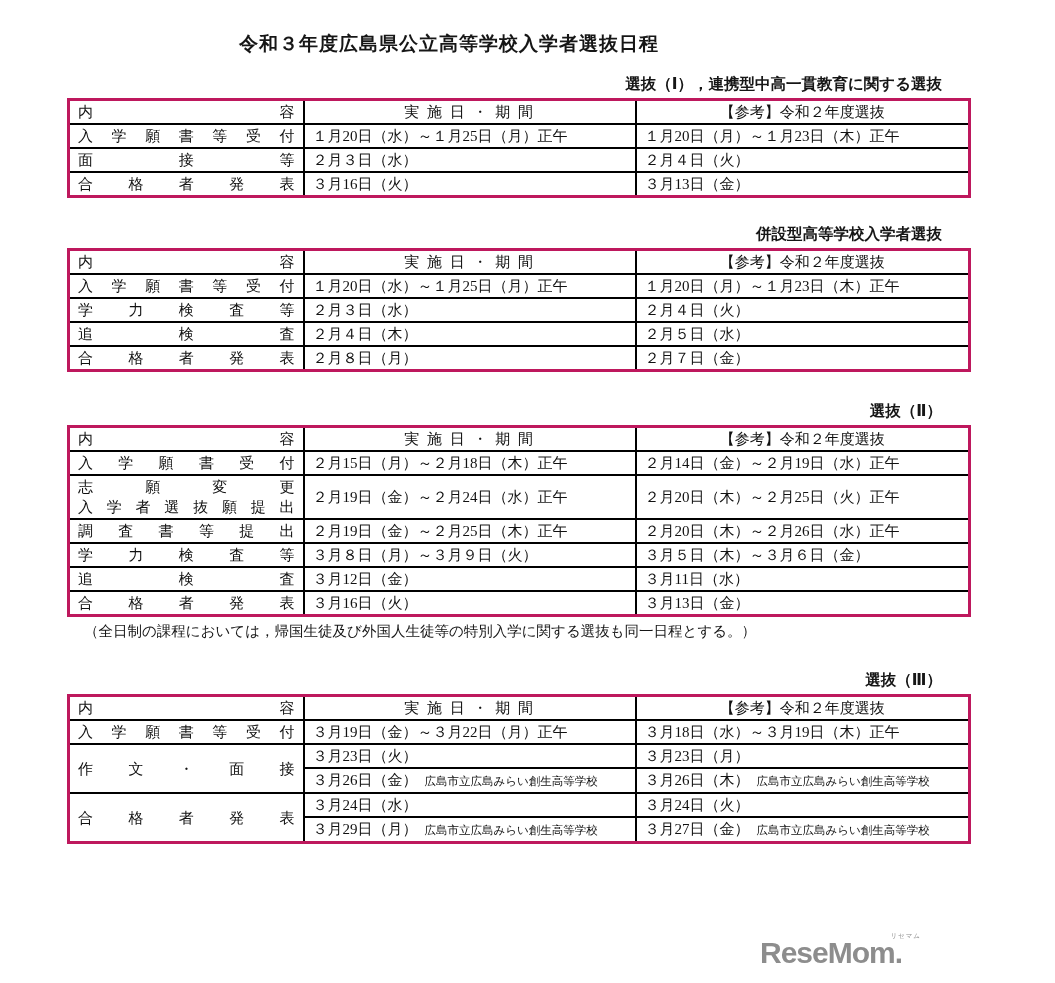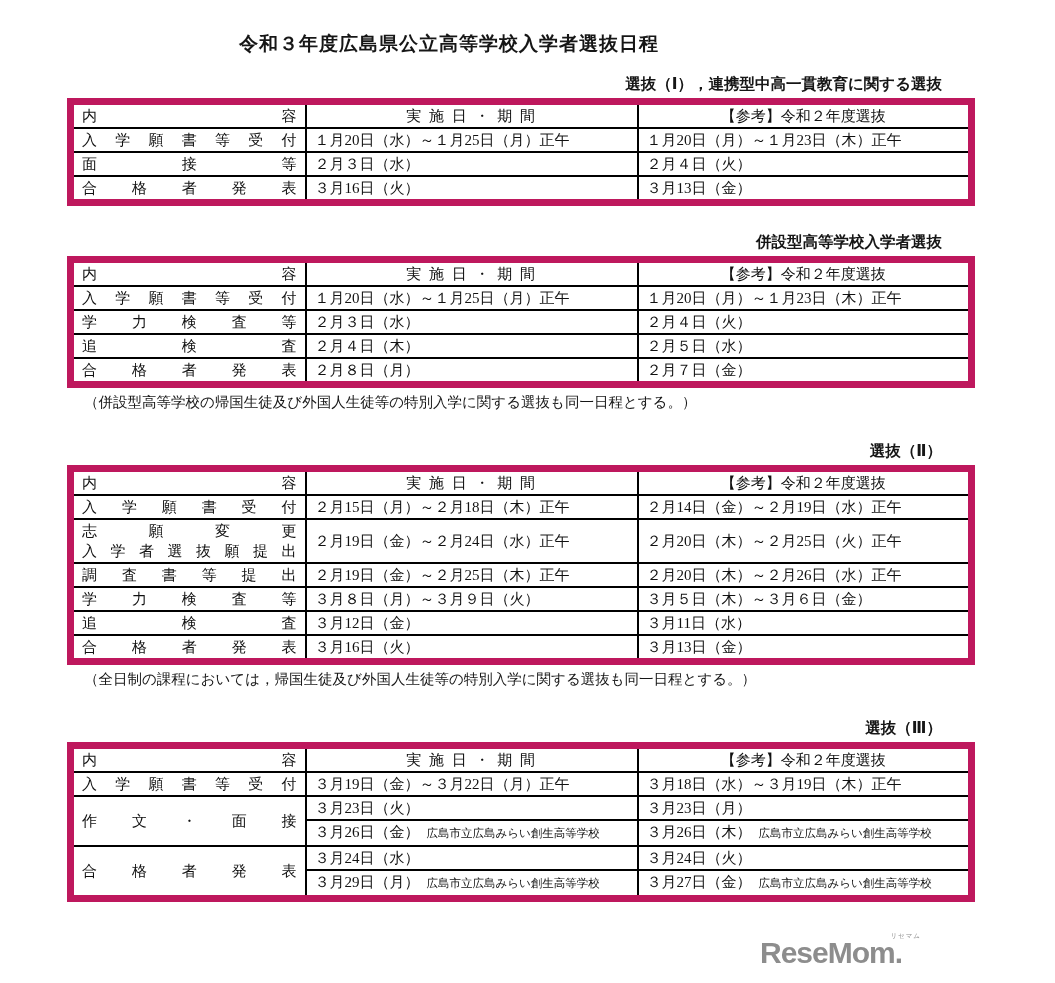--- a/index.html
+++ b/index.html
@@ -44,21 +44,21 @@
   .gap-lg { margin-top: 26px; }
   .gap-xl { margin-top: 29px; }
 
   table.sched {
     border-collapse: collapse;
     table-layout: fixed;
     width: 901px;
     margin-left: 67px;
     background: #fff;
   }
-  table.sched { border: 7px solid #be185d; }
+  table.sched { border: 3px solid #be185d; }
   table.sched td, table.sched th {
     border: 2px solid #000;
     font-weight: normal;
     font-size: 15px;
     height: 22px;
     line-height: 20px;
     padding: 1px 8px;
     overflow: hidden;
     white-space: nowrap;
     color: #111;
@@ -75,21 +75,20 @@
     -moz-text-align-last: justify;
     padding: 1px 13px;
   }
   td.val { text-align: left; padding-left: 8px; }
   td.label .jline { text-align: justify; text-align-last: justify; }
   td.tall { height: 46px; }
   .school {
     font-size: 11.5px;
     margin-left: 7px;
     letter-spacing: 0;
-    font-family: Liberation Mono, monospace;
   }
 
   .note {
     margin: 5px 0 0 84px;
     font-size: 14.5px;
     color: #161616;
   }
 
   .watermark {
     position: absolute;
@@ -183,21 +182,20 @@
       <td class="val">２月４日（木）</td>
       <td class="val">２月５日（水）</td>
     </tr>
     <tr>
       <td class="label">合 格 者 発 表</td>
       <td class="val">２月８日（月）</td>
       <td class="val">２月７日（金）</td>
     </tr>
   </tbody>
     </table>
-  <div class="note">（併設型高等学校の帰国生徒及び外国人生徒等の特別入学に関する選抜も同一日程とする。）</div>
 
   <div class="table-title gap-xl">選抜（Ⅱ）</div>
   <table class="sched">
     <colgroup>
         <col class="c1">
         <col class="c2">
         <col class="c3">
       </colgroup>
     <tbody>
         <tr>

